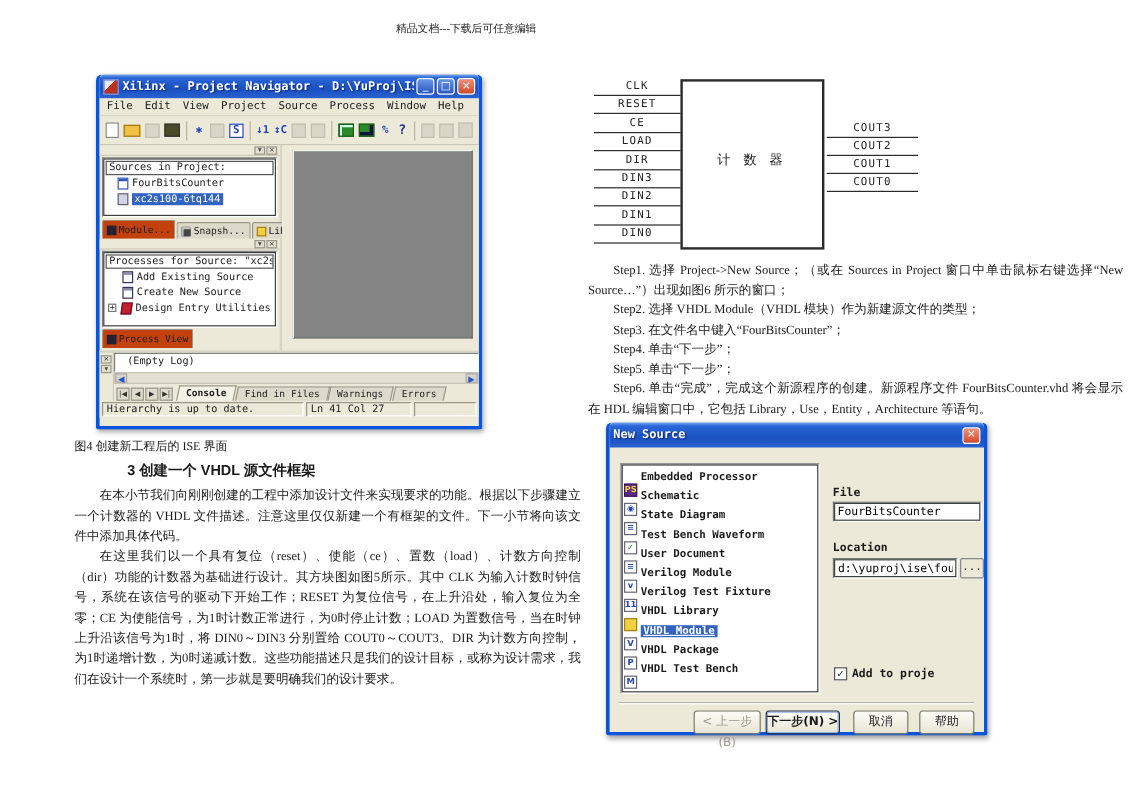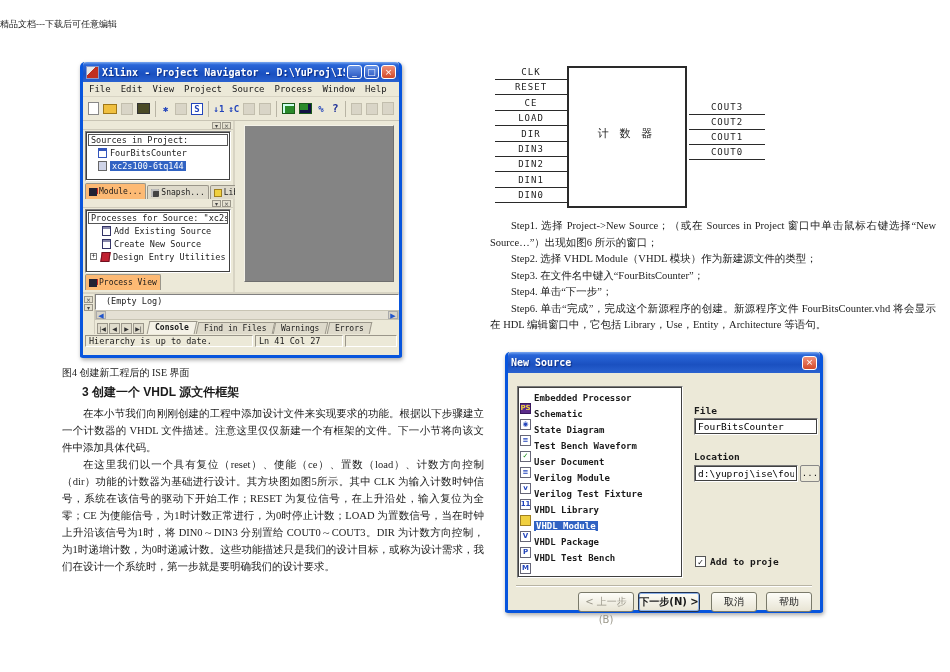--- a/index.html
+++ b/index.html
@@ -1,24 +1,24 @@
 <!DOCTYPE html>
 <html><head>
 <meta charset="utf-8">
 <style>
   * { margin:0; padding:0; box-sizing:border-box; }
   html,body { width:950px; height:672px; background:#fff; overflow:hidden;
               font-family:"Liberation Serif", serif; color:#1a1a1a; }
   .abs { position:absolute; }
 
   
-  .doc-header { top:18px; left:0; width:777px; font-size:9px; color:#222; }
+  .doc-header { top:18px; left:0; width:777px; text-align:center; font-size:9px; color:#222; }
   .left-text { top:364px; left:62px; width:422px; font-size:10.5px; line-height:17px; text-align:justify; }
   .fig-cap { font-size:10px; margin-bottom:2px; }
-  .sec-head { font-family:"Liberation Sans",sans-serif; font-weight:bold; font-size:12px; margin:3px 0 4px 20px; }
+  .sec-head { font-family:"Liberation Sans",sans-serif; font-weight:bold; font-size:12px; margin:3px 0 4px 44px; }
   .para { text-indent:2em; }
   .right-text { top:218px; left:490px; width:446px; font-size:10.5px; line-height:16.5px; }
   .step { text-indent:2em; text-align:justify; }
 
   
   .bdiag { top:62px; left:490px; width:300px; height:152px; }
   .bd-box { position:absolute; left:77px; top:4px; width:120px; height:142px; border:2px solid #2a2a2a; background:#fff; }
   .bd-boxlabel { position:absolute; left:77px; top:64px; width:120px; text-align:center;
                  font-size:11px; letter-spacing:4px; }
   .bd-sig { position:absolute; height:13px; border-bottom:1.5px solid #2a2a2a; text-align:center;
@@ -76,21 +76,21 @@
   .t-ico { width:9px; height:10px; flex:none; }
   .ico-doc { background:#fff; border:1px solid #3355bb; box-shadow:inset 0 2px 0 #3355bb; }
   .ico-chip { background:#cfd4e8; border:1px solid #666; }
   .ico-win { background:#fff; border:1px solid #336; box-shadow:inset 0 2px 0 #88a; }
   .ico-red { background:#c02030; border:1px solid #701020; transform:skewX(-8deg); }
   .plusbox { width:7px; height:7px; border:1px solid #777; background:#fff; font-size:7px; line-height:5px;
              text-align:center; color:#222; margin-right:1px; flex:none; }
   .tabs-row { display:flex; align-items:flex-end; height:17px; padding-left:2px; gap:1px; }
   .vtab { display:flex; align-items:center; gap:2px; font-size:8px; background:#dedacb; border:1px solid #9a968a;
           border-bottom:none; border-radius:2px 2px 0 0; padding:1px 3px; height:14px; white-space:nowrap; }
-  .vtab.active { background:#fdba74; height:16px;justify-content:space-between; }
+  .vtab.active { background:#c2410c; height:16px;justify-content:space-between; }
   .mtab-ico { width:8px; height:8px; flex:none; }
   .mi-module { background:#223; box-shadow:2px -1px 0 -1px #c22; }
   .mi-snap { background:#444; border-radius:1px; box-shadow:inset 2px 2px 0 #bbb; }
   .mi-lib { background:#f0d040; border:1px solid #a08020; }
 
   .mdi { flex:1; background:#ECE9D8; position:relative; }
   .mdi-inner { position:absolute; left:9px; top:4px; right:5px; bottom:10px; background:#848484;
                border:1px solid #6e6e6e; border-top-color:#f4f2e8; border-left-color:#f4f2e8; }
 
   .console { height:42px; display:flex; border-top:2px solid #d8d4c4; background:#ECE9D8; }
@@ -346,20 +346,21 @@
   <div class="bd-sig bd-out" style="top:55px;">COUT2</div>
   <div class="bd-sig bd-out" style="top:70px;">COUT1</div>
   <div class="bd-sig bd-out" style="top:85px;">COUT0</div>
 </div>
 
 <div class="abs right-text">
   <p class="step">Step1. 选择 Project-&gt;New Source；（或在 Sources in Project 窗口中单击鼠标右键选择“New Source…”）出现如图6 所示的窗口；</p>
   <p class="step">Step2. 选择 VHDL Module（VHDL 模块）作为新建源文件的类型；</p>
   <p class="step">Step3. 在文件名中键入“FourBitsCounter”；</p>
   <p class="step">Step4. 单击“下一步”；</p>
+  <p class="step">Step5. 单击“下一步”；</p>
   <p class="step">Step6. 单击“完成”，完成这个新源程序的创建。新源程序文件 FourBitsCounter.vhd 将会显示在 HDL 编辑窗口中，它包括 Library，Use，Entity，Architecture 等语句。</p>
 </div>
 
 <div class="abs xpwin dlg">
   <div class="tbar">
     <div class="tbar-txt">New Source</div>
     <div class="tb-btn tb-close">×</div>
   </div>
   <div class="dlg-body">
     <div class="listbox">

